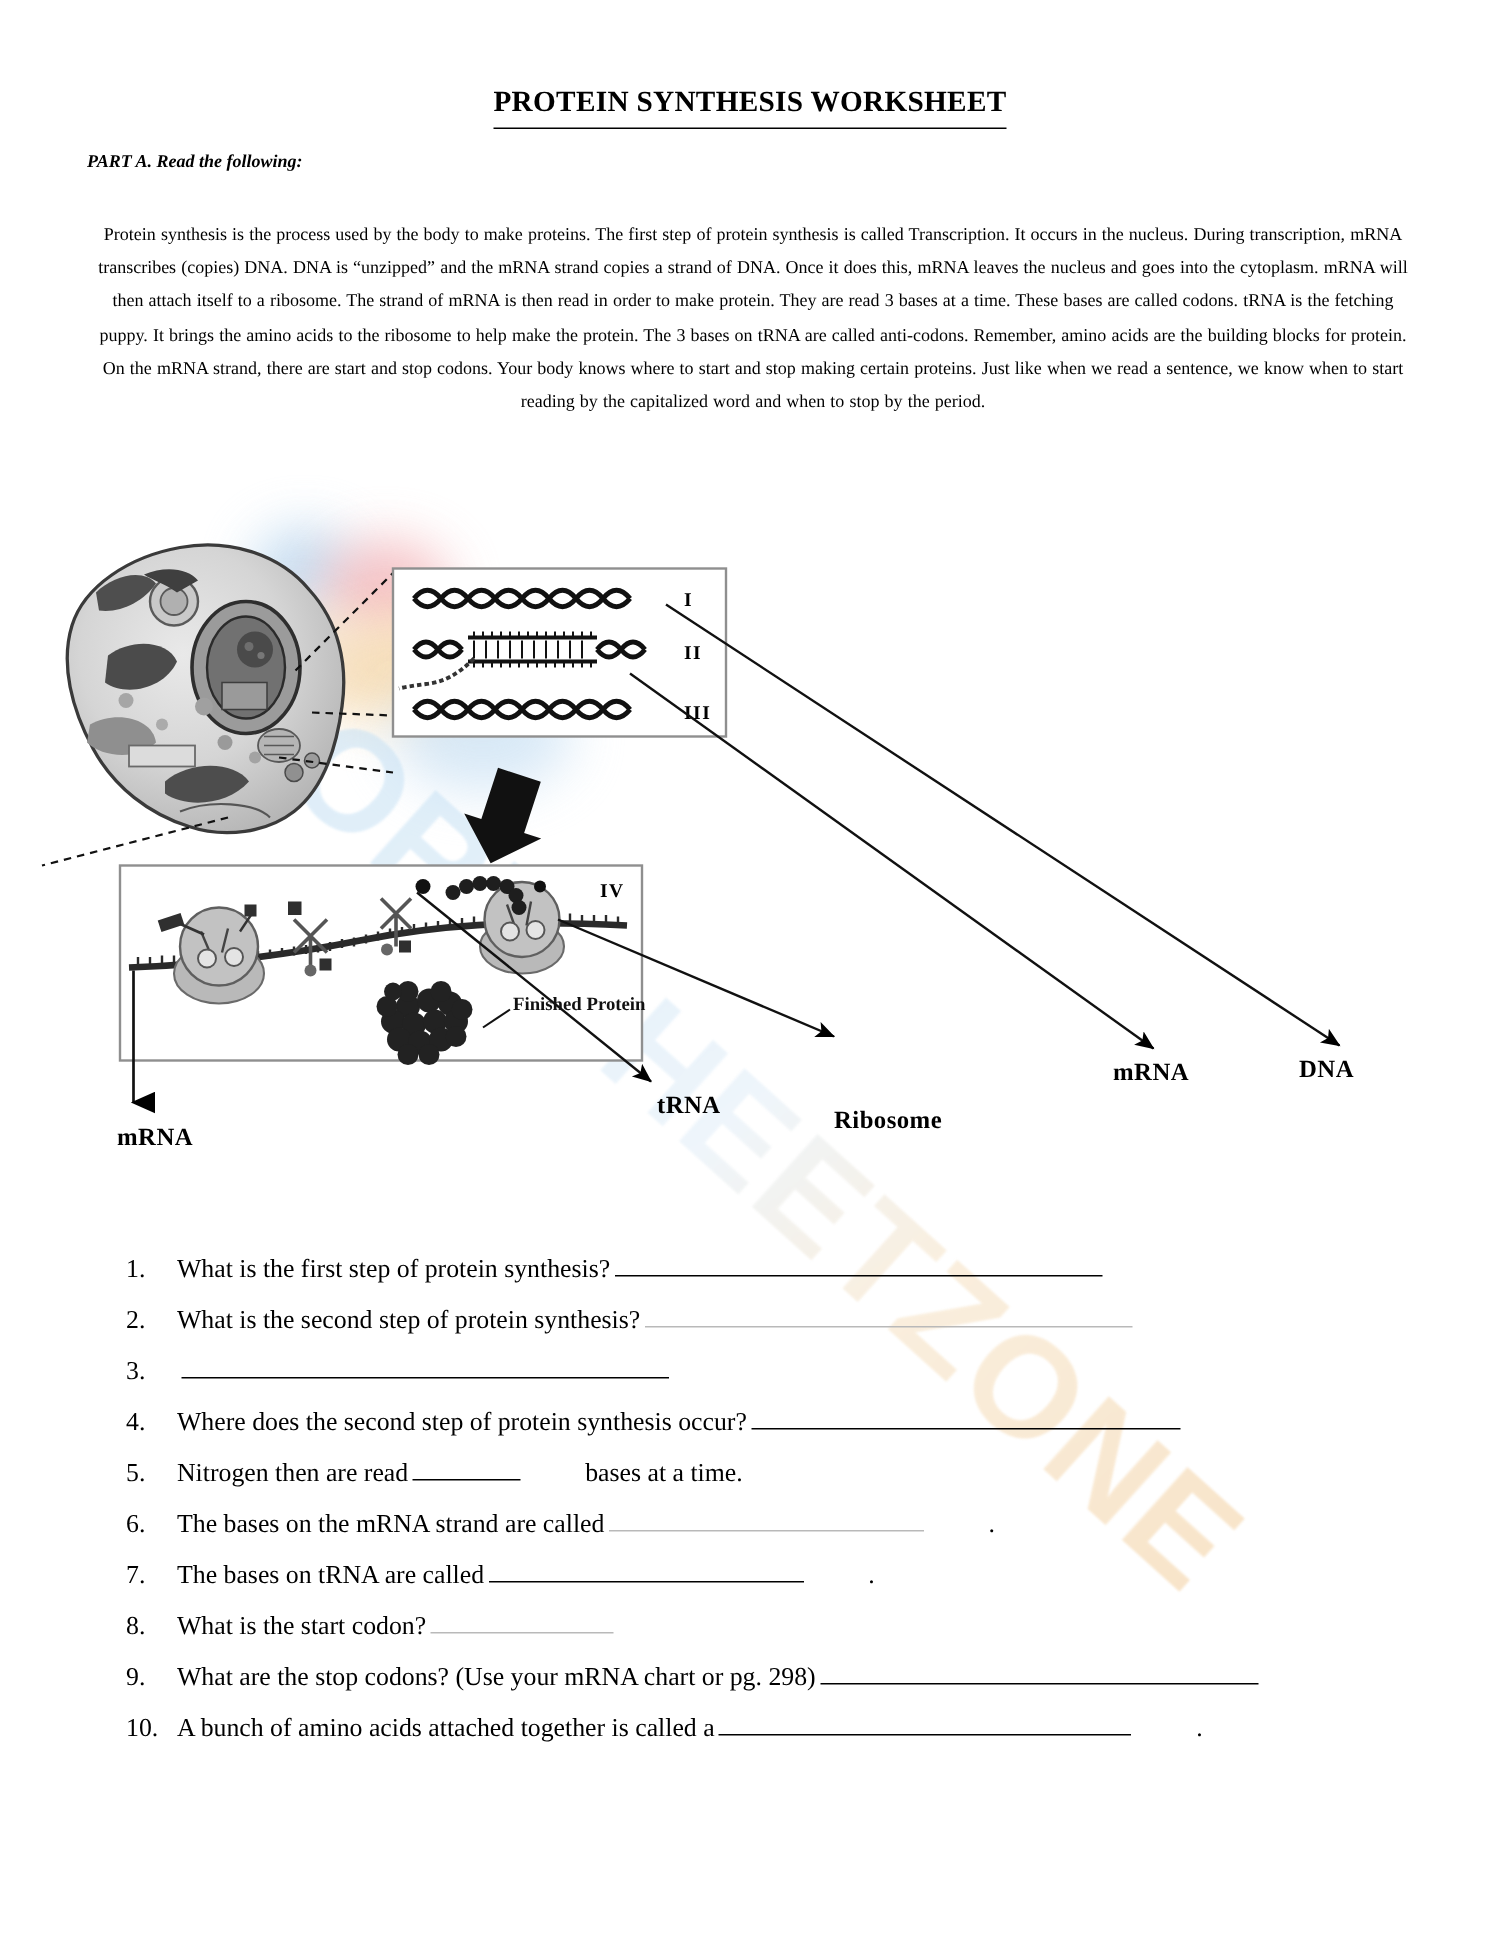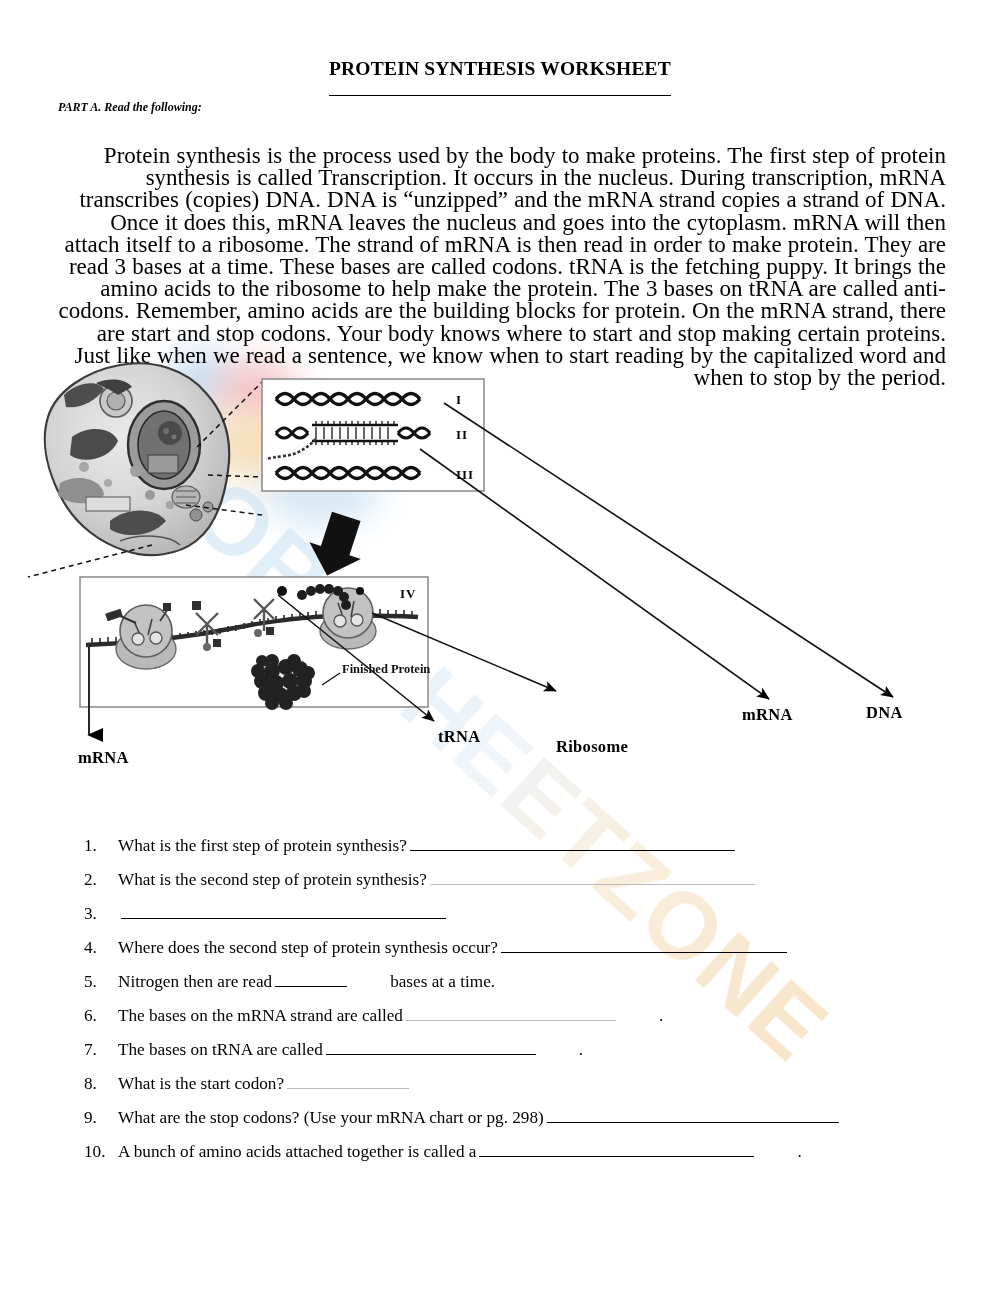--- a/index.html
+++ b/index.html
@@ -64,21 +64,21 @@
     top: 58px;
     left: 0;
     width: 1000px;
     text-align: center;
     font-weight: 700;
     font-size: 19.5px;
     letter-spacing: 0.2px;
   }
   #doc-title span {
     border-bottom: 1.6px solid #000;
-    padding-bottom: 16px;
+    padding-bottom: 6px;
   }
   #part-a-heading {
     position: absolute;
     left: 58px;
     top: 100px;
     font-weight: 700;
     font-size: 12px;
     font-style: italic;
   }
   #part-b-heading {
@@ -88,23 +88,23 @@
     font-weight: 700;
     font-size: 17.5px;
   }
 
   
   #intro-paragraph {
     position: absolute;
     left: 58px;
     top: 145px;
     width: 888px;
-    font-size: 23px;
+    font-size: 12px;
     line-height: 22.2px;
-    text-align: right;
+    text-align: center;
     word-spacing: 0.4px;
   }
 
   
   #diagram {
     position: absolute;
     left: 0;
     top: 355px;
     width: 1000px;
     height: 420px;

